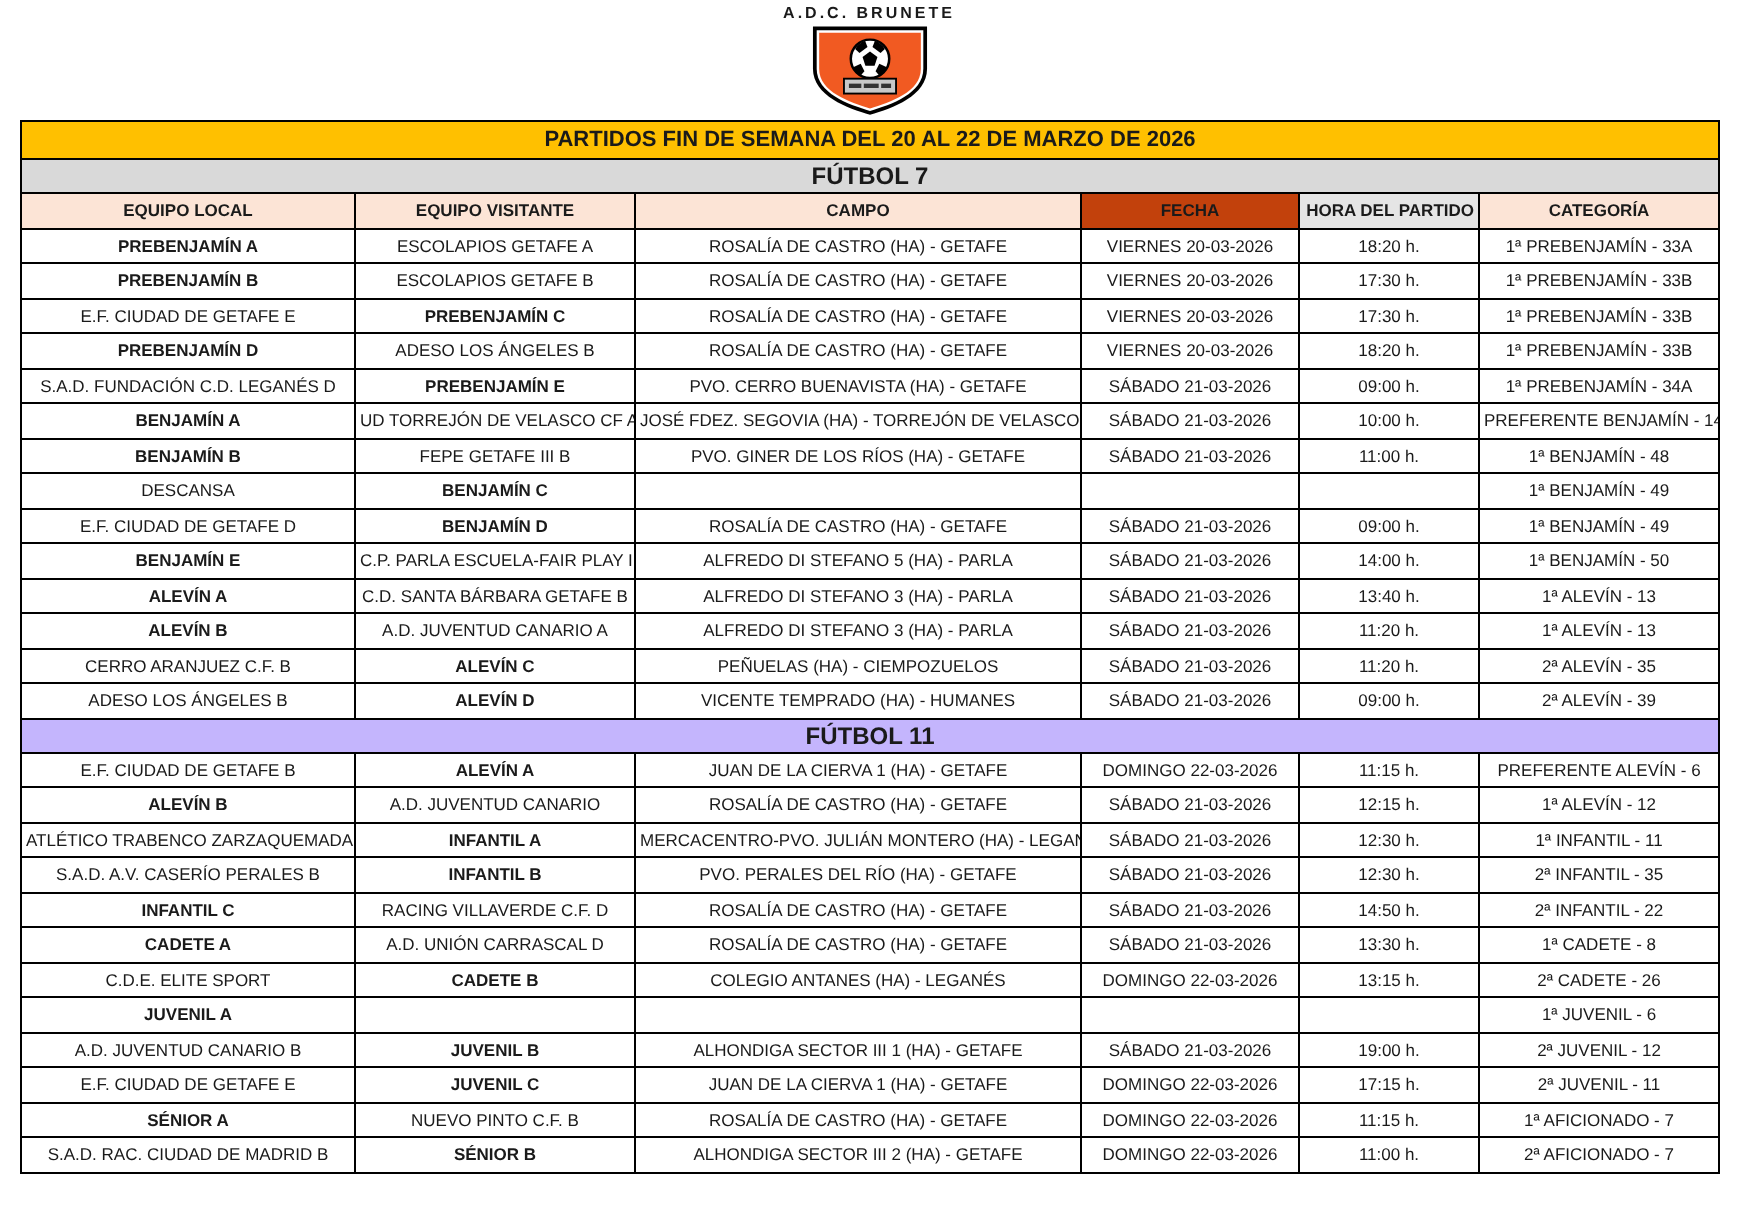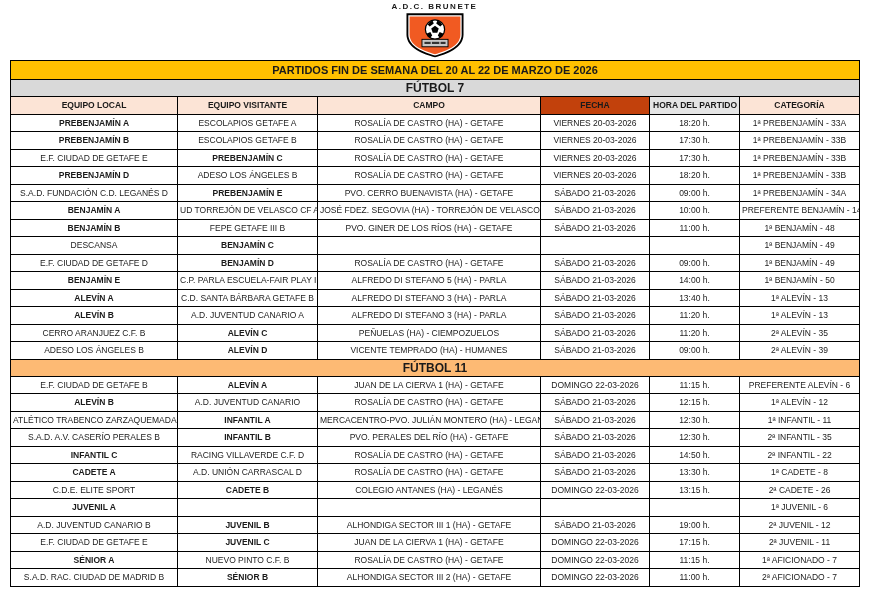--- a/index.html
+++ b/index.html
@@ -174,21 +174,21 @@
           </tr>
           <tr>
             <td>ADESO LOS ÁNGELES B</td>
             <td class="bold">ALEVÍN D</td>
             <td>VICENTE TEMPRADO (HA) - HUMANES</td>
             <td>SÁBADO 21-03-2026</td>
             <td>09:00 h.</td>
             <td>2ª ALEVÍN - 39</td>
           </tr>
           <tr class="section-row">
-            <td class="bold" colspan="6" style="background: #fdba74;">FÚTBOL 11</td>
+            <td class="bold" colspan="6" style="background: #c4b5fd;">FÚTBOL 11</td>
           </tr>
           <tr>
             <td>E.F. CIUDAD DE GETAFE B</td>
             <td class="bold">ALEVÍN A</td>
             <td>JUAN DE LA CIERVA 1 (HA) - GETAFE</td>
             <td>DOMINGO 22-03-2026</td>
             <td>11:15 h.</td>
             <td>PREFERENTE ALEVÍN - 6</td>
           </tr>
           <tr>

